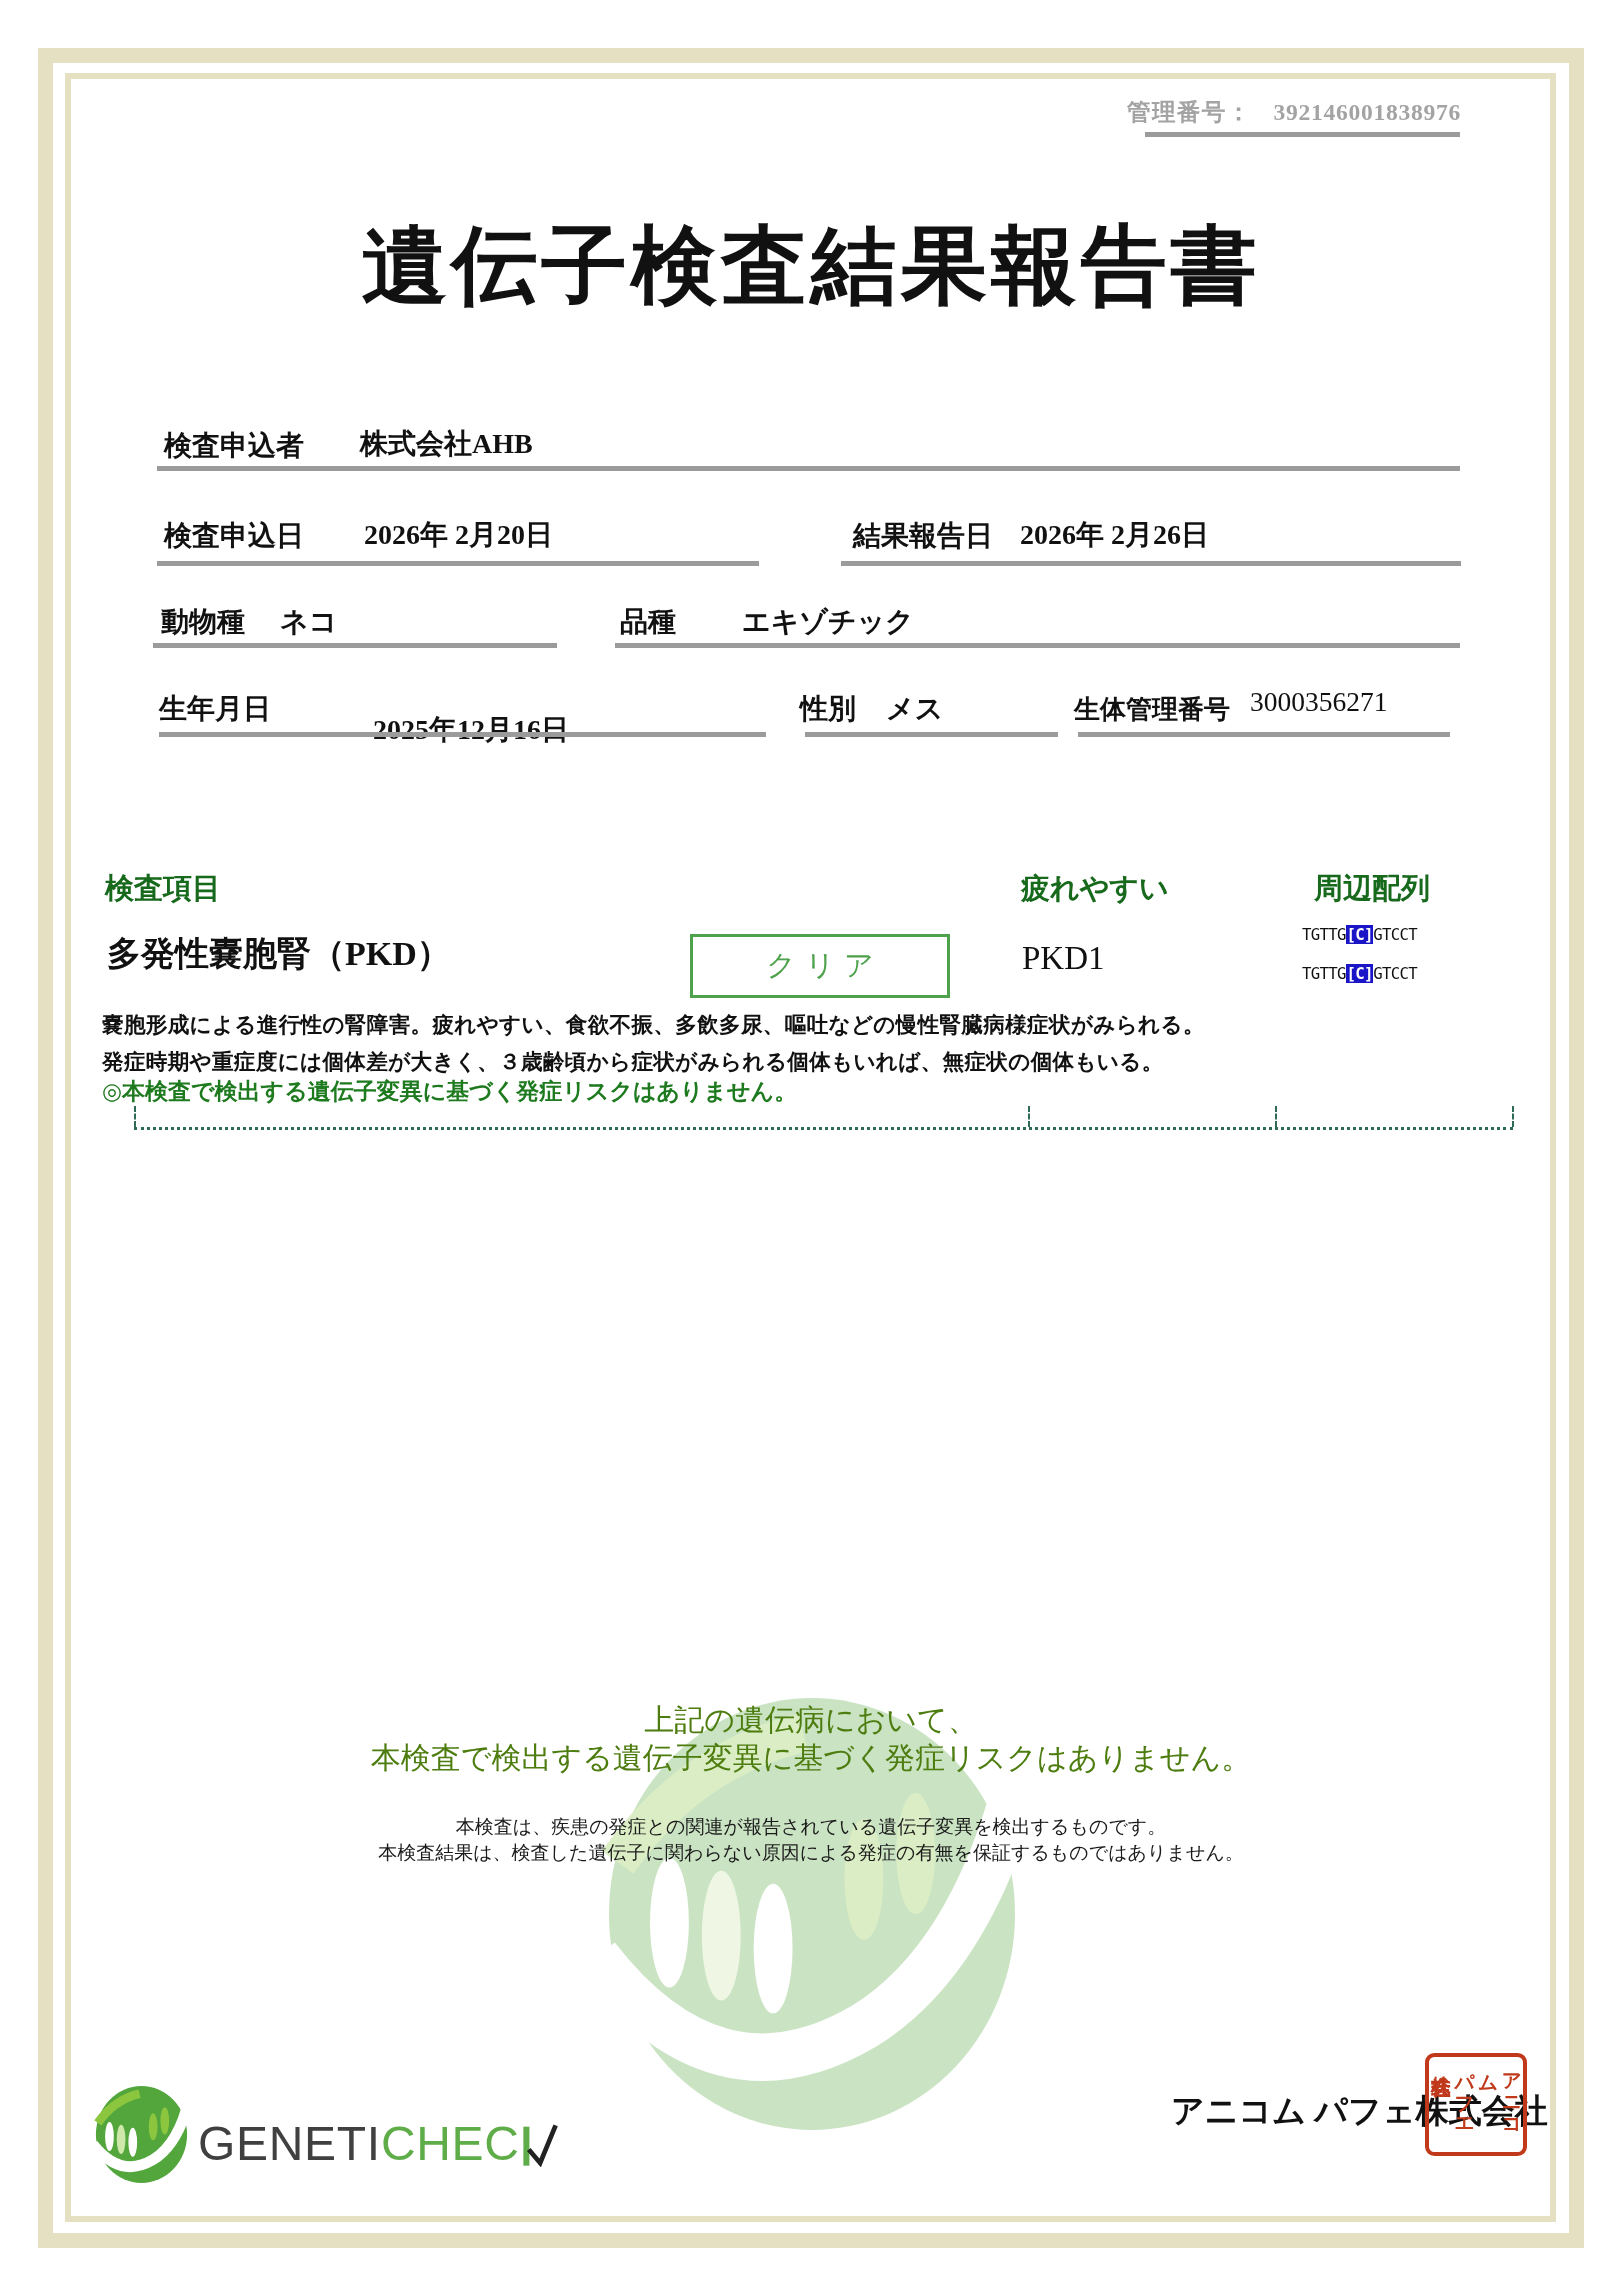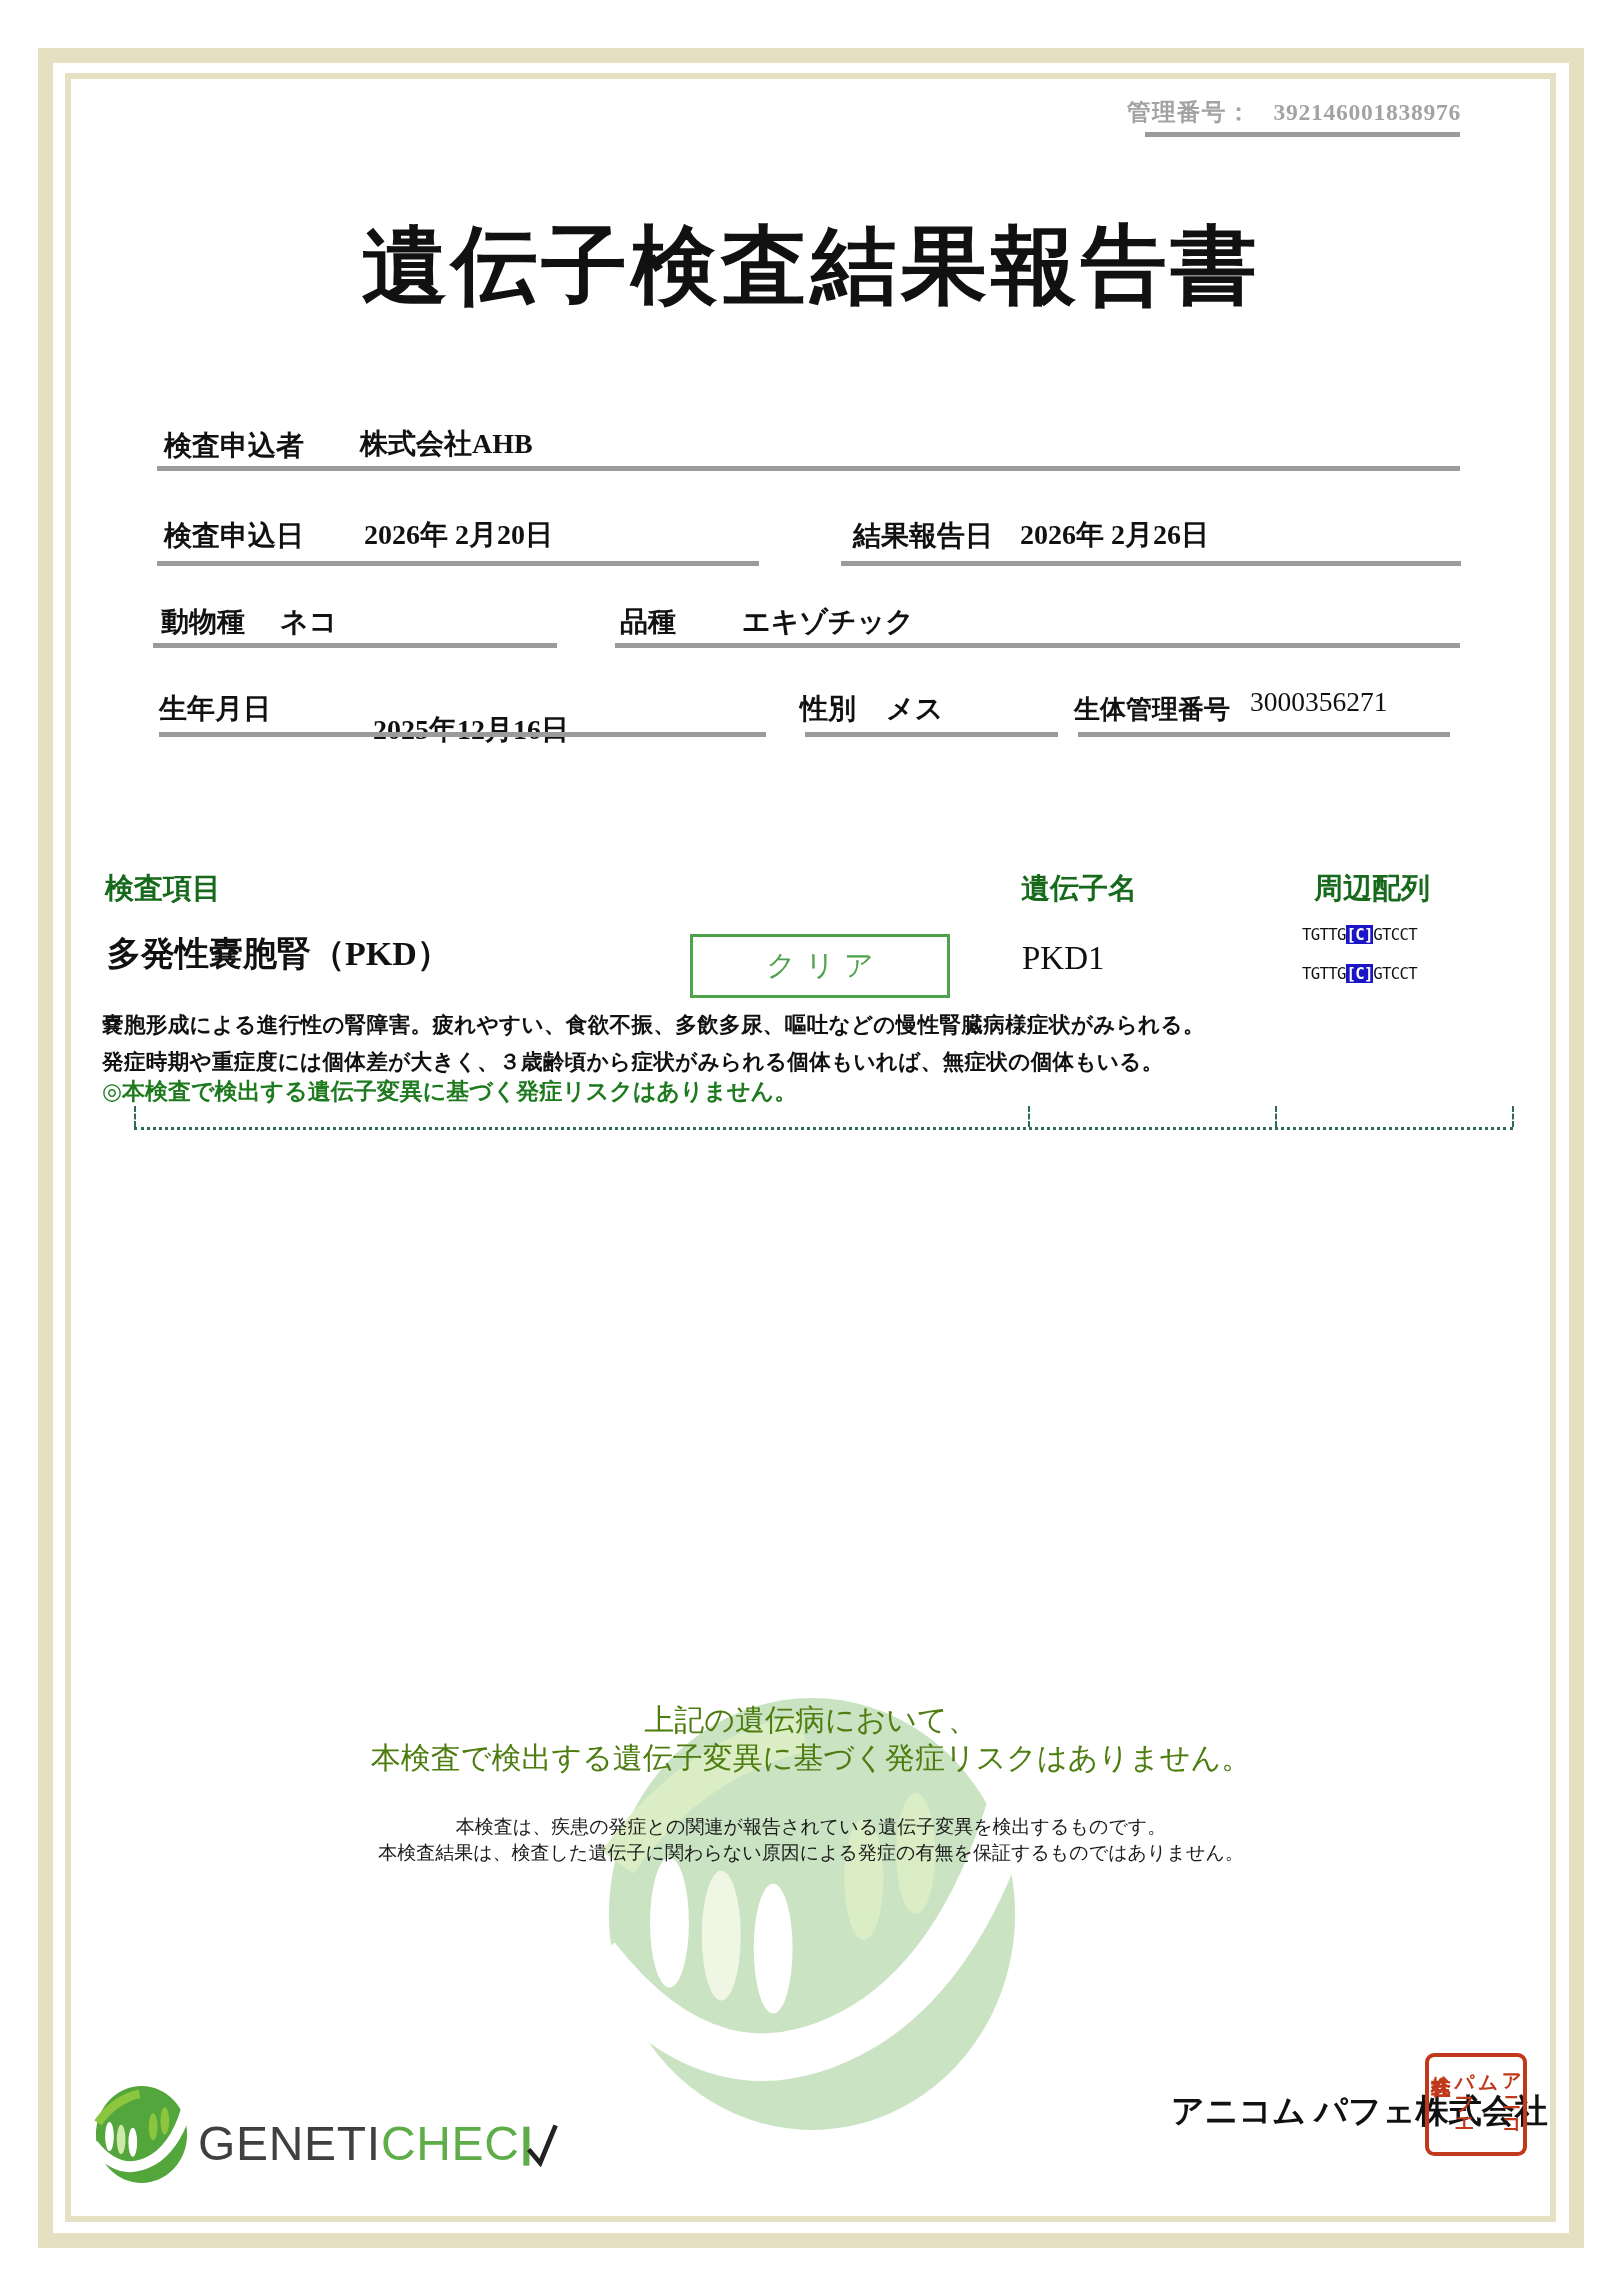--- a/index.html
+++ b/index.html
@@ -114,21 +114,21 @@
     <div class="abs val" style="left:373px;top:689px;margin-top:22px;">2025年12月16日</div>
     <div class="abs lbl" style="left:800px;top:690px;">性別</div>
     <div class="abs val" style="left:886px;top:690px;">メス</div>
     <div class="abs lbl" style="left:1074px;top:692px;font-size:26px;">生体管理番号</div>
     <div class="abs val-num" style="left:1250px;top:686px;">3000356271</div>
     <div class="abs bar" style="left:159px;top:732px;width:607px;"></div>
     <div class="abs bar" style="left:805px;top:732px;width:253px;"></div>
     <div class="abs bar" style="left:1078px;top:732px;width:372px;"></div>
 
     <div class="abs sec-hdr" style="left:105px;top:869px;">検査項目</div>
-    <div class="abs sec-hdr" style="left:1021px;top:869px;">遺伝子名</div>
+    <div class="abs sec-hdr" style="left:1021px;top:869px;">疲れやすい</div>
     <div class="abs sec-hdr" style="left:1314px;top:869px;">周辺配列</div>
 
     <div class="abs item-name" style="left:107px;top:931px;">多発性嚢胞腎（PKD）</div>
     <div class="abs clear-box">
       <span>クリア</span>
     </div>
     <div class="abs gene" style="left:1022px;top:940px;">PKD1</div>
 
     <div class="abs seq" style="left:1302px;top:925px;">
       <span>TGTTG</span><span class="hl">[C]</span><span>GTCCT</span>

